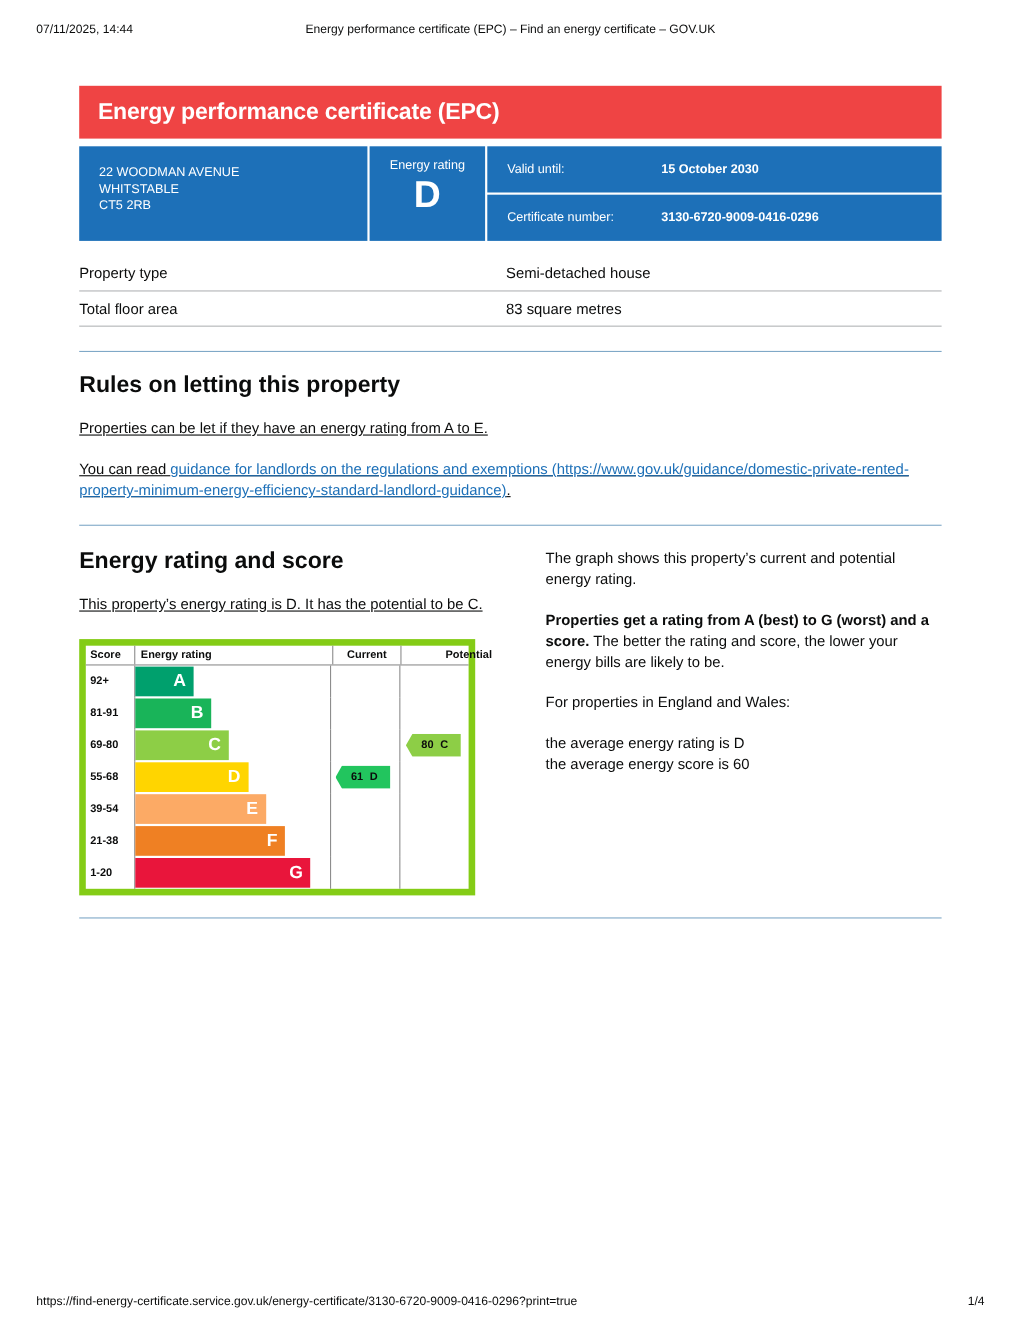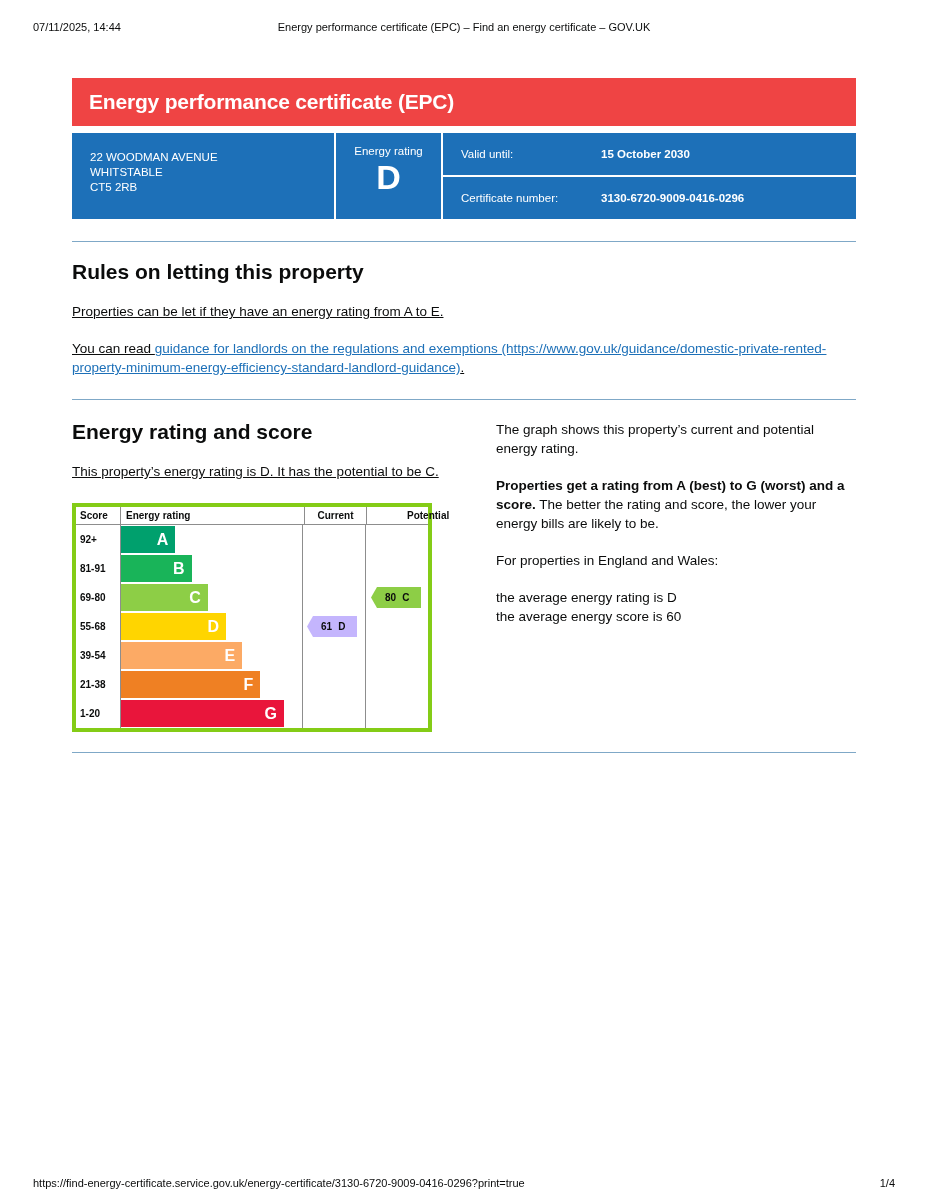--- a/index.html
+++ b/index.html
@@ -205,21 +205,21 @@
   .col-right p.last {
     margin-bottom: 0;
   }
   .col-right b {
     font-weight: bold;
   }
 
   
   .graph {
     margin-top: 22px;
-    border: 4px solid #84cc16;
+    border: 6px solid #84cc16;
     width: 360px;
     box-sizing: border-box;
     font-size: 10px;
   }
   .graph-head {
     display: flex;
     height: 17px;
     border-bottom: 1px solid #8d8d8d;
     align-items: center;
     font-weight: bold;
@@ -307,21 +307,21 @@
     height: 21px;
     width: 50px;
     display: flex;
     align-items: center;
     color: #ffffff;
     font-weight: bold;
     font-size: 10px;
   }
   .marker.cur {
     left: 4px;
-    background: #c4b5fd;
+    background: #22c55e;
     color: #0b0c0c;
     clip-path: polygon(12% 0, 100% 0, 100% 100%, 12% 100%, 0 50%);
     padding-left: 14px;
     box-sizing: border-box;
   }
   .marker.pot {
     left: 5px;
     background: #8dce46;
     color: #0b0c0c;
     clip-path: polygon(12% 0, 100% 0, 100% 100%, 12% 100%, 0 50%);
@@ -367,20 +367,30 @@
         <span class="k">Valid until:</span>
         <span class="v">15 October 2030</span>
       </div>
       <div class="row">
         <span class="k">Certificate number:</span>
         <span class="v">3130-6720-9009-0416-0296</span>
       </div>
     </div>
   </div>
 
+  <div style="margin-top:14px;">
+    <div class="detail-row">
+      <span class="dk">Property type</span>
+      <span class="dv">Semi-detached house</span>
+    </div>
+    <div class="detail-row">
+      <span class="dk">Total floor area</span>
+      <span class="dv">83 square metres</span>
+    </div>
+  </div>
 
   <hr class="rule">
 
   <h2 class="section">Rules on letting this property</h2>
   <p class="body">Properties can be let if they have an energy rating from A to E.</p>
   <p class="body">
     <span>You can read </span><a class="link" href="#">guidance for landlords on the regulations and exemptions (https://www.gov.uk/guidance/domestic-private-rented-property-minimum-energy-efficiency-standard-landlord-guidance)</a><span>.</span>
   </p>
 
   <hr class="rule">

